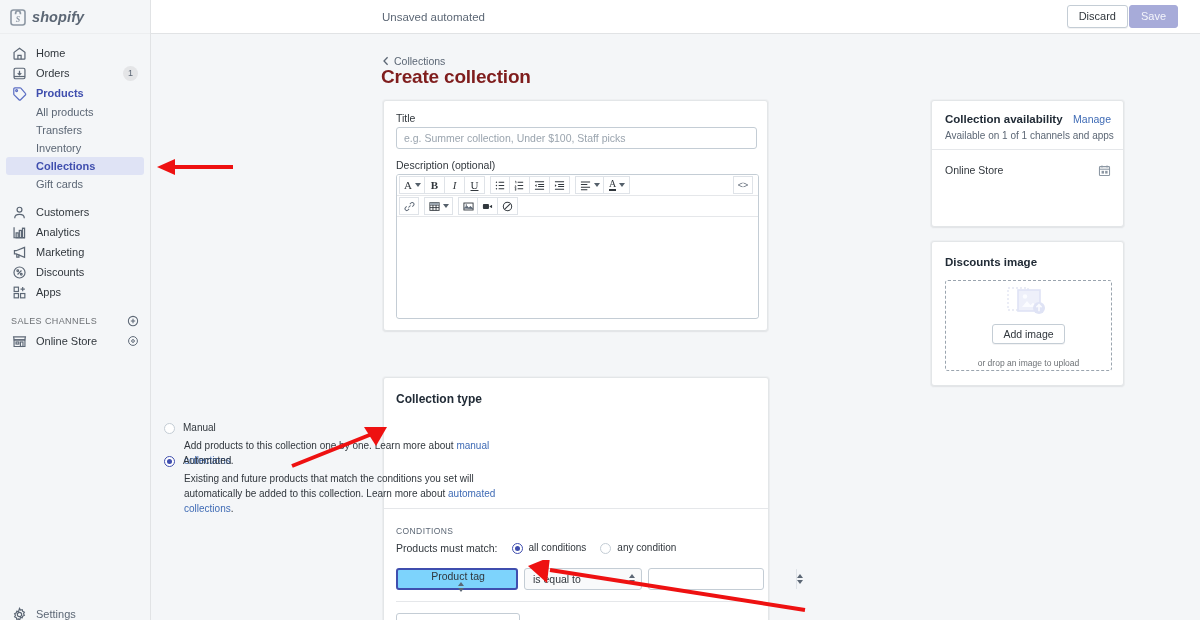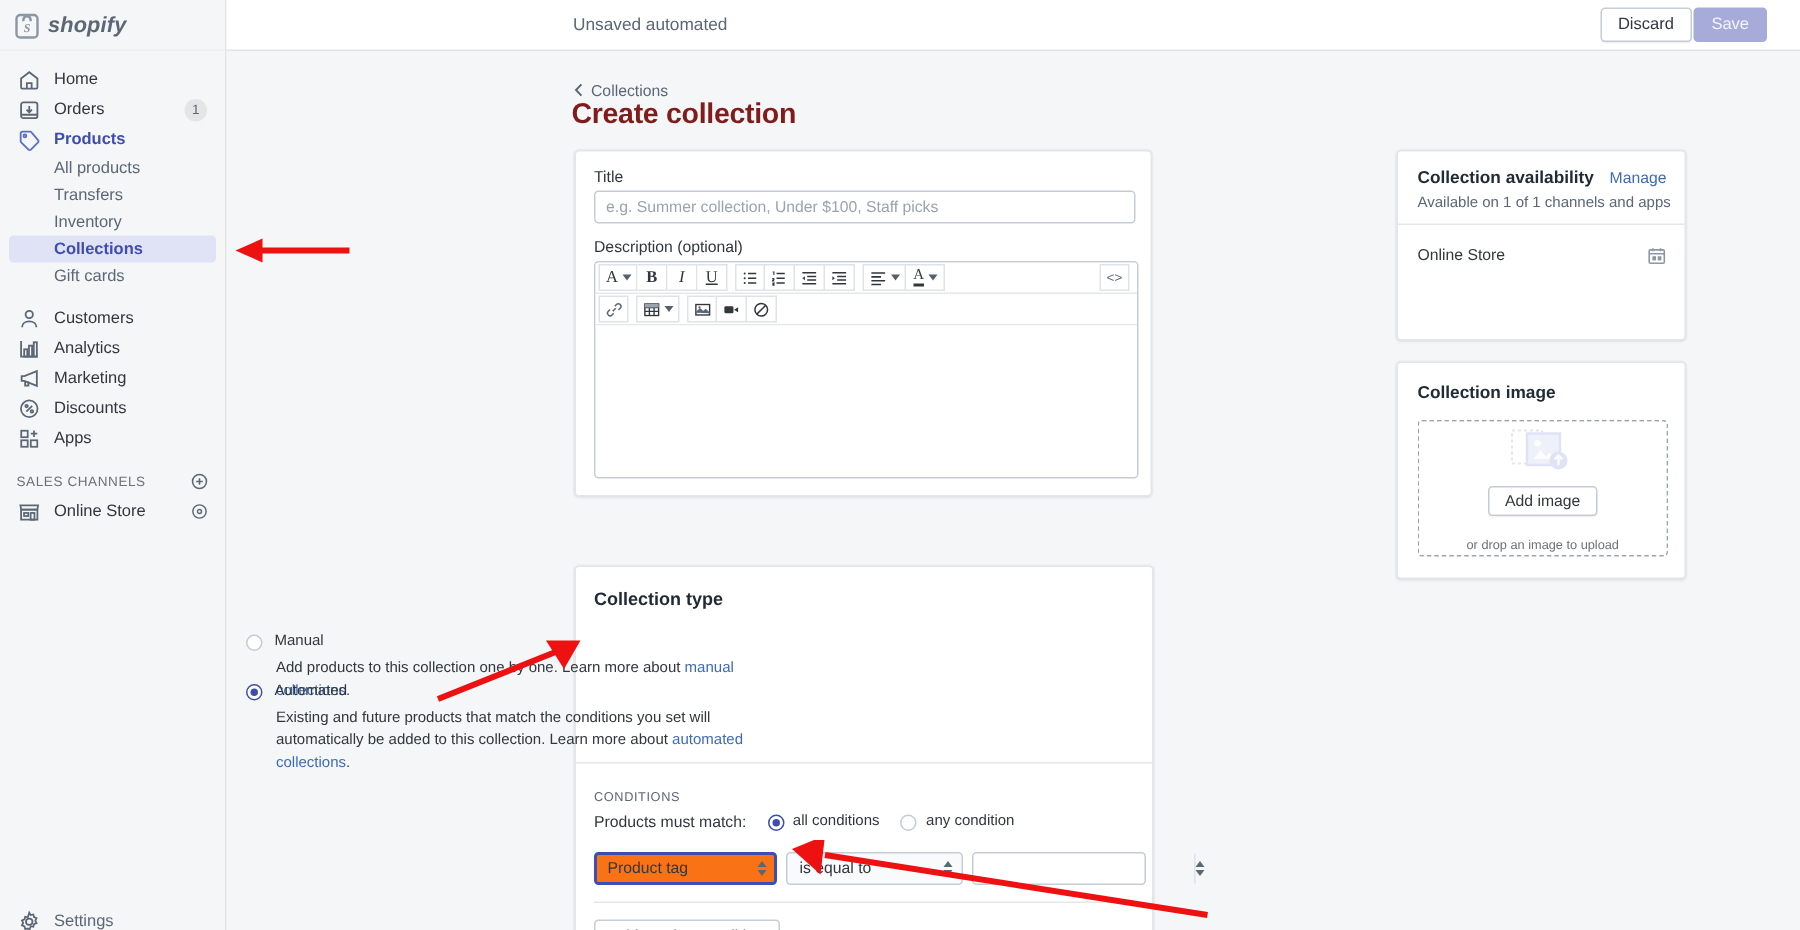--- a/index.html
+++ b/index.html
@@ -240,22 +240,23 @@
     display: flex; align-items: center; gap: 6px;
   }
   .select-box {
     height: 22px; border: 1px solid #c4cdd5; border-radius: 3px;
     background: #f9fafb;
     display: flex; align-items: center;
     padding: 0 6px 0 8px;
     font-size: 10.5px; color: #31373d;
   }
   .select-box.focused {
-    border: 2px solid #3f4eae; background: #f97316;
+    border: 2px solid #3f4eae; background: #7dd3fc;
     padding: 0 5px 0 7px;
+    flex-direction: column;
   }
   .select-box .sb-text { flex: 1; white-space: nowrap; }
   .stepper {
     display: flex; flex-direction: column; align-items: center; justify-content: center;
     gap: 2px; margin-left: 6px;
   }
   .stepper .up, .stepper .down {
     width: 0; height: 0;
     border-left: 3px solid transparent; border-right: 3px solid transparent;
   }
@@ -714,21 +715,21 @@
           <path d="M1.8 6.4h12.4"></path>
           <path d="M4.9 1.8v2.6M11.1 1.8v2.6"></path>
           <rect x="4.4" y="8.4" width="3" height="3.4" fill="#8c97a3" stroke="none"></rect>
           <rect x="8.8" y="8.4" width="3" height="3.4" fill="#8c97a3" stroke="none"></rect>
         </svg>
       </span>
     </div>
   </div>
 
   <div class="card" id="card-image">
-    <div id="image-title">Collection image</div>
+    <div id="image-title">Discounts image</div>
     <div id="dropzone">
       <span id="dz-illustration">
         <svg width="46" height="34" viewBox="0 0 46 34" fill="none">
           <rect x="2" y="4" width="20" height="22" stroke="#e3e6f2" stroke-width="1.4" stroke-dasharray="2 2"></rect>
           <rect x="12" y="6" width="22" height="21" fill="#eef0fa" stroke="#dfe3f5" stroke-width="1.6"></rect>
           <path d="M16 23l5-6 3.5 4.2 2.6-2.4 4 4.2z" fill="#fbfcff"></path>
           <circle cx="19" cy="12.5" r="2.2" fill="#fbfcff"></circle>
           <circle cx="33" cy="24" r="6" fill="#dfe3f5"></circle>
           <path d="M33 20.6v6.6M30.4 23.2 33 20.6l2.6 2.6" stroke="#fafbfe" stroke-width="1.6"></path>
         </svg>

